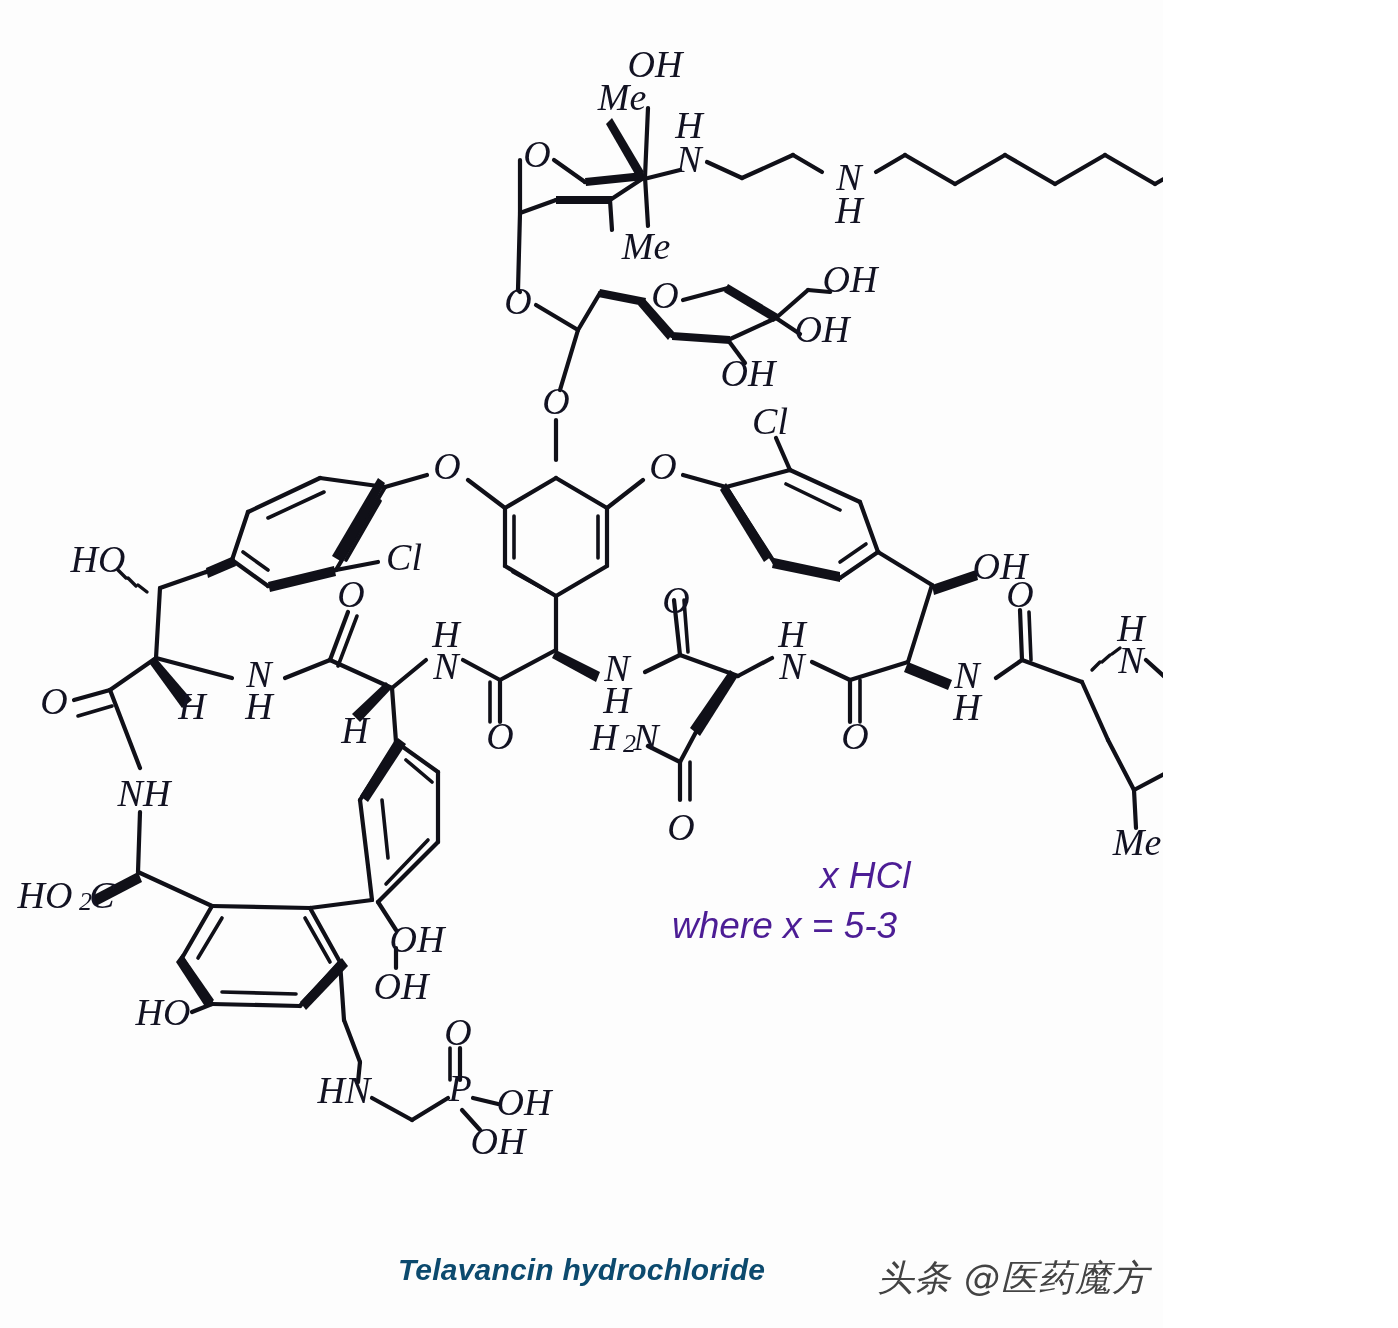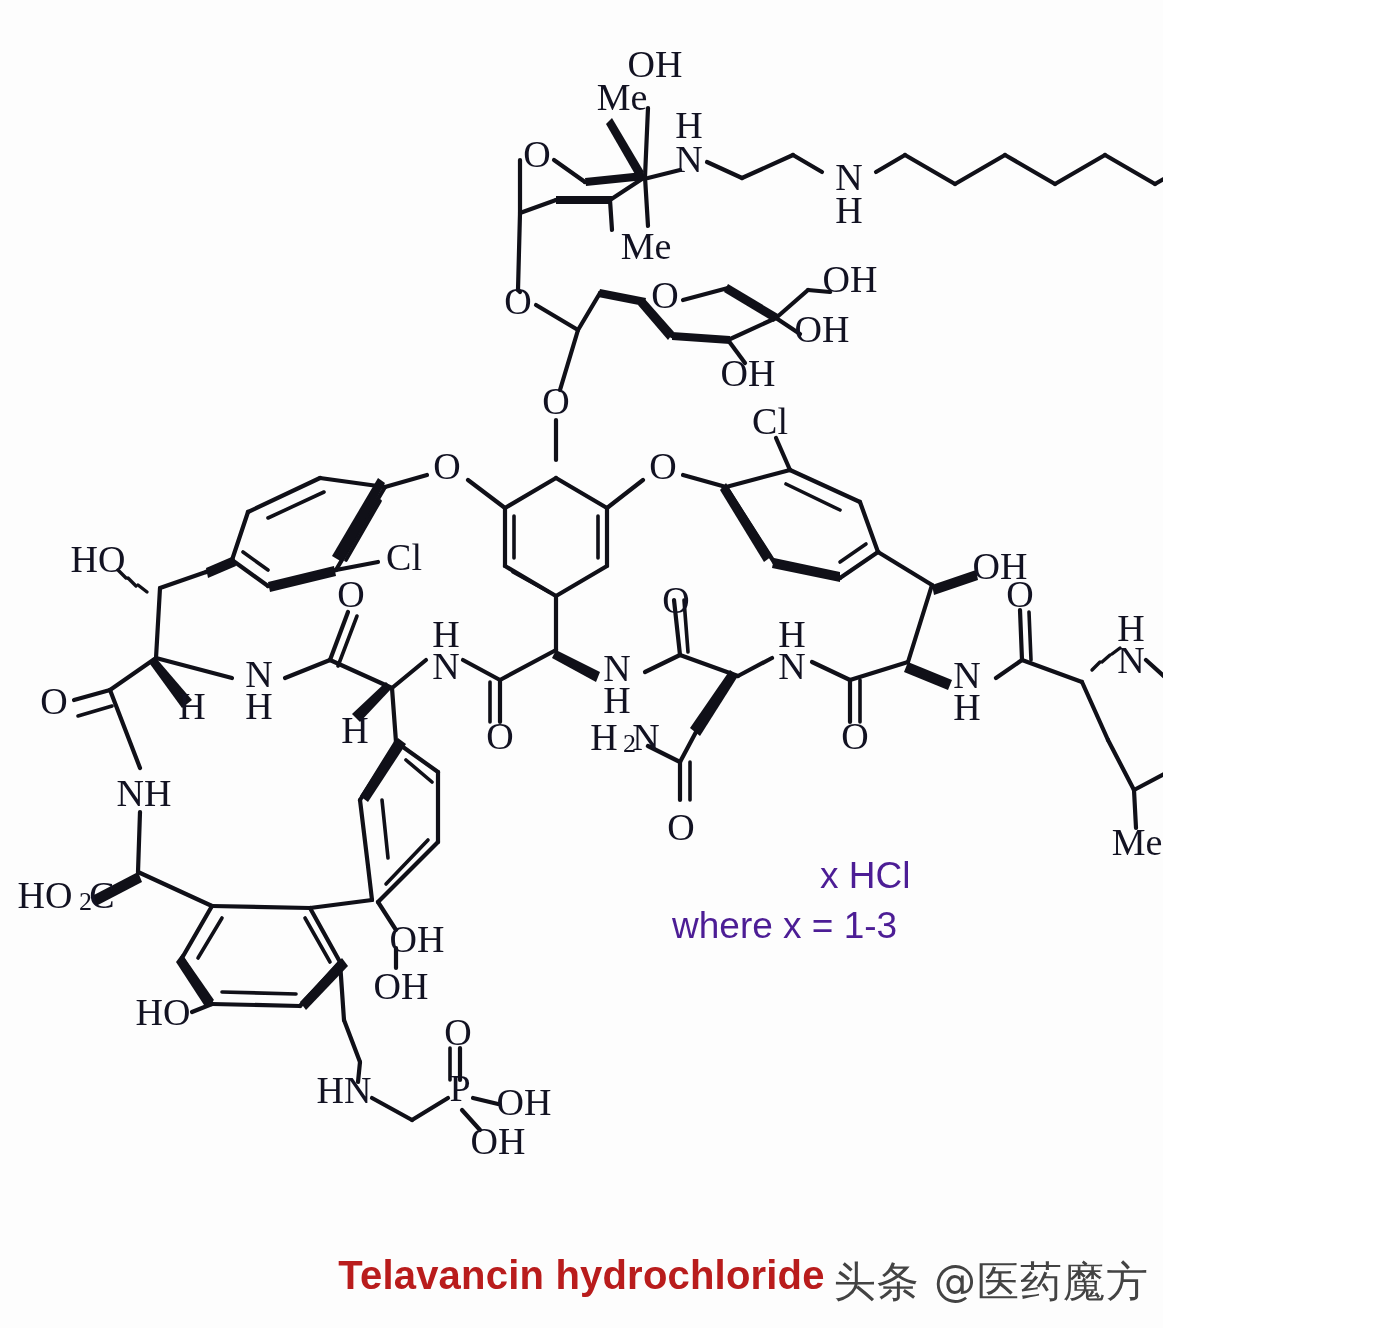--- a/index.html
+++ b/index.html
@@ -7,20 +7,21 @@
     padding: 0;
     background: #ffffff;
   }
   #canvas {
     position: relative;
     width: 1163px;
     height: 1328px;
     background: #fdfdfd;
     font-family: "Liberation Sans", sans-serif;
     overflow: hidden;
+    font-style: italic;
   }
   #structure-svg {
     position: absolute;
     left: 0;
     top: 0;
     width: 1398px;
     height: 1328px;
   }
   .atom-label {
     font-family: "Liberation Serif", serif;
@@ -64,30 +65,30 @@
     white-space: nowrap;
   }
   #title-text {
     position: absolute;
     left: 0;
     right: 0;
     top: 1253px;
     text-align: center;
     font-family: "Liberation Sans", sans-serif;
     font-weight: bold;
-    font-size: 40px;
-    color: #b91c1c;
+    font-size: 30px;
+    color: #0c4a6e;
     letter-spacing: 0.2px;
   }
   #watermark {
     position: absolute;
     right: 14px;
     top: 1254px;
     font-family: "DejaVu Sans", sans-serif;
-    font-size: 42px;
+    font-size: 36px;
     color: #2a2a2a;
     opacity: 0.88;
     letter-spacing: 1px;
     white-space: nowrap;
   }
 </style>
 </head>
 <body>
 
 <div id="canvas">
@@ -448,19 +449,19 @@
 
       <text class="atom-label" x="344" y="1094">HN</text>
       <text class="atom-label" x="458" y="1036">O</text>
       <text class="atom-label" x="460" y="1092">P</text>
       <text class="atom-label" x="524" y="1106">OH</text>
       <text class="atom-label" x="498" y="1145">OH</text>
     </g>
   </svg>
 
   <div class="note-text" style="left:820px; top:855px;">x HCl</div>
-  <div class="note-text" style="left:672px; top:905px;">where x = 1-3</div>
+  <div class="note-text" style="left:672px; top:905px;">where x = 5-3</div>
 
   <div id="title-text">Telavancin hydrochloride</div>
 
   <div id="watermark">头条 @医药魔方</div>
 
 </div>
 
 </body></html>

